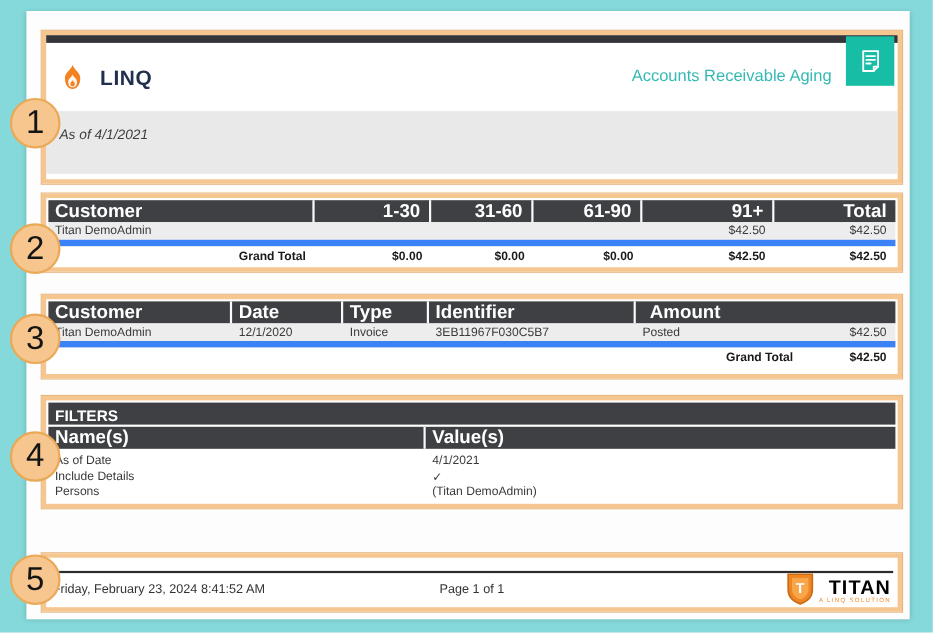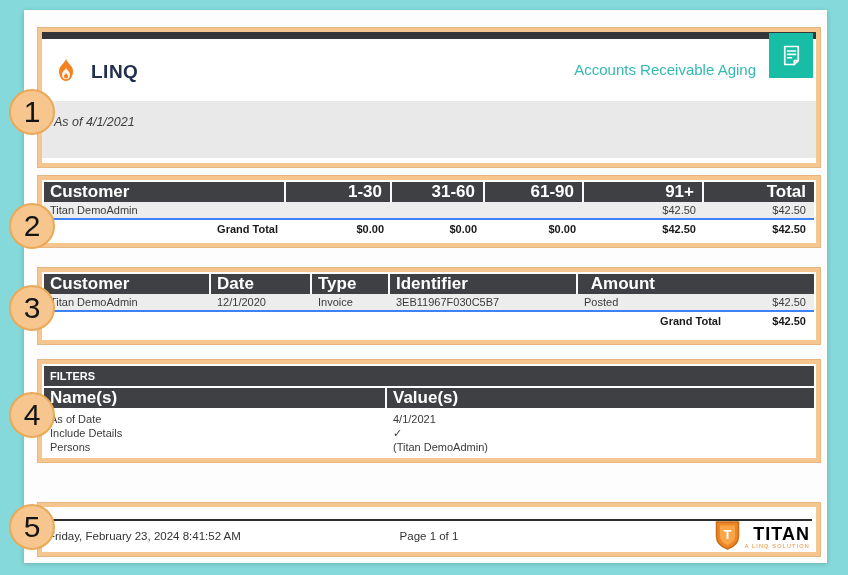--- a/index.html
+++ b/index.html
@@ -51,34 +51,34 @@
   .district { position:absolute; right:10px; bottom:7px; font-size:12.5px; color:#3d3d3d; }
 
   
   .tbl-h { display:flex; background:#3f4044; }
   .tbl-h .cell {
     color:#fff; font-weight:bold; font-size:17px; line-height:12px;
     padding:4px 8px 4px 6px; height:20px; border-right:2px solid #fafafa;
     white-space:nowrap; overflow:hidden;
   }
   .tbl-h .cell:last-child { border-right:none; }
-  .tbl-r { display:flex; background:#ededee; border-bottom:2px solid #3b82f6; }
+  .tbl-r { display:flex; background:#ededee; border-bottom:6px solid #3b82f6; }
   .tbl-r .cell { font-size:11px; color:#3a3a3a; padding:2px 8px 2px 6px; height:16px; white-space:nowrap; }
   .tbl-t { display:flex; background:#fff; }
   .tbl-t .cell { font-size:11px; font-weight:bold; color:#1a1a1a; padding:3px 8px 3px 6px; white-space:nowrap; }
   .num { text-align:right; }
 
   .t1c1{width:242px;} .t1c2{width:106px;} .t1c3{width:93px;} .t1c4{width:99px;} .t1c5{width:120px;} .t1c6{width:110px;}
   .t2c1{width:167px;} .t2c2{width:101px;} .t2c3{width:78px;} .t2c4{width:188px;} .t2c5{width:151px;} .t2c6{width:85px;}
   .t2span{width:685px;}
   .fc1{width:343px;} .fc2{width:427px;}
 
   
   .filters-bar {
-    background:#3f4044; color:#fff; font-weight:bold; font-size:11px;
+    background:#3f4044; color:#fff; font-weight:bold; font-size:14px;
     padding:4px 6px; height:20px; margin-bottom:2px;
   }
   .f-row { display:flex; background:#fff; }
   .f-row .cell { font-size:11px; color:#3a3a3a; padding:1px 8px 1px 6px; height:14px; white-space:nowrap; }
   .f-rows { padding-top:4px; }
 
   
   .ftr-line { margin:12px 4px 0 4px; border-top:2px solid #2d2d2d; }
   .ftr-row { position:relative; height:29px; display:flex; align-items:center; padding:0 6px; }
   .ts { font-size:11.5px; color:#333; z-index:1; }

